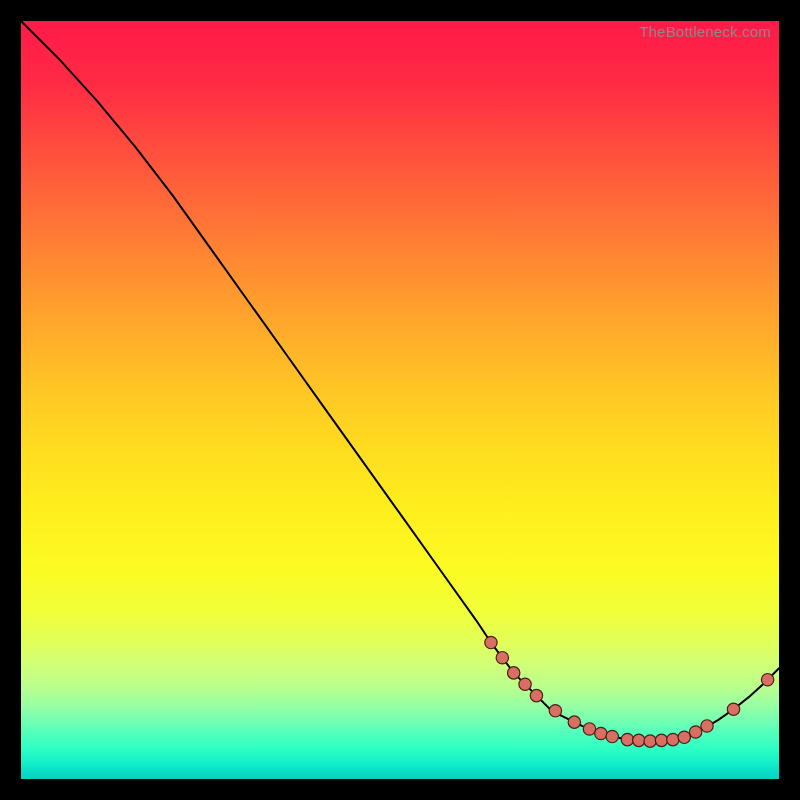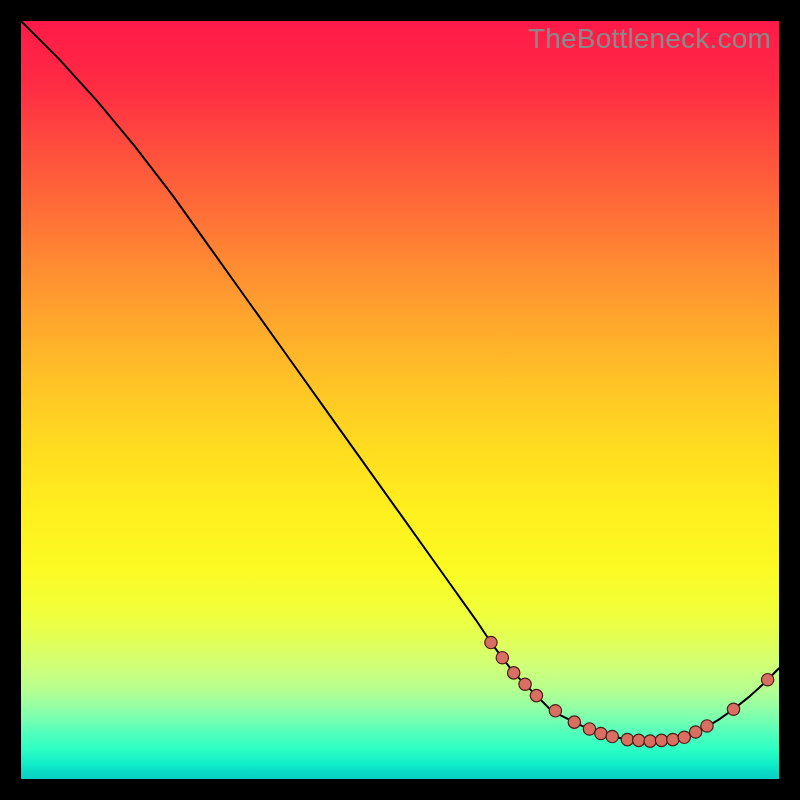--- a/index.html
+++ b/index.html
@@ -38,21 +38,21 @@
       #10eec8 98%,
       #0adcc6 99%,
       #08d0c4 100%
     );
   }
   .watermark {
     position: absolute;
     top: 2px;
     right: 8px;
     font-family: Arial, Helvetica, sans-serif;
-    font-size: 28px;
+    font-size: 15px;
     color: #8a8a8a;
     letter-spacing: 0.2px;
     user-select: none;
   }
   svg.curve {
     position: absolute;
     left: 0; top: 0;
     width: 758px;
     height: 758px;
     overflow: visible;

